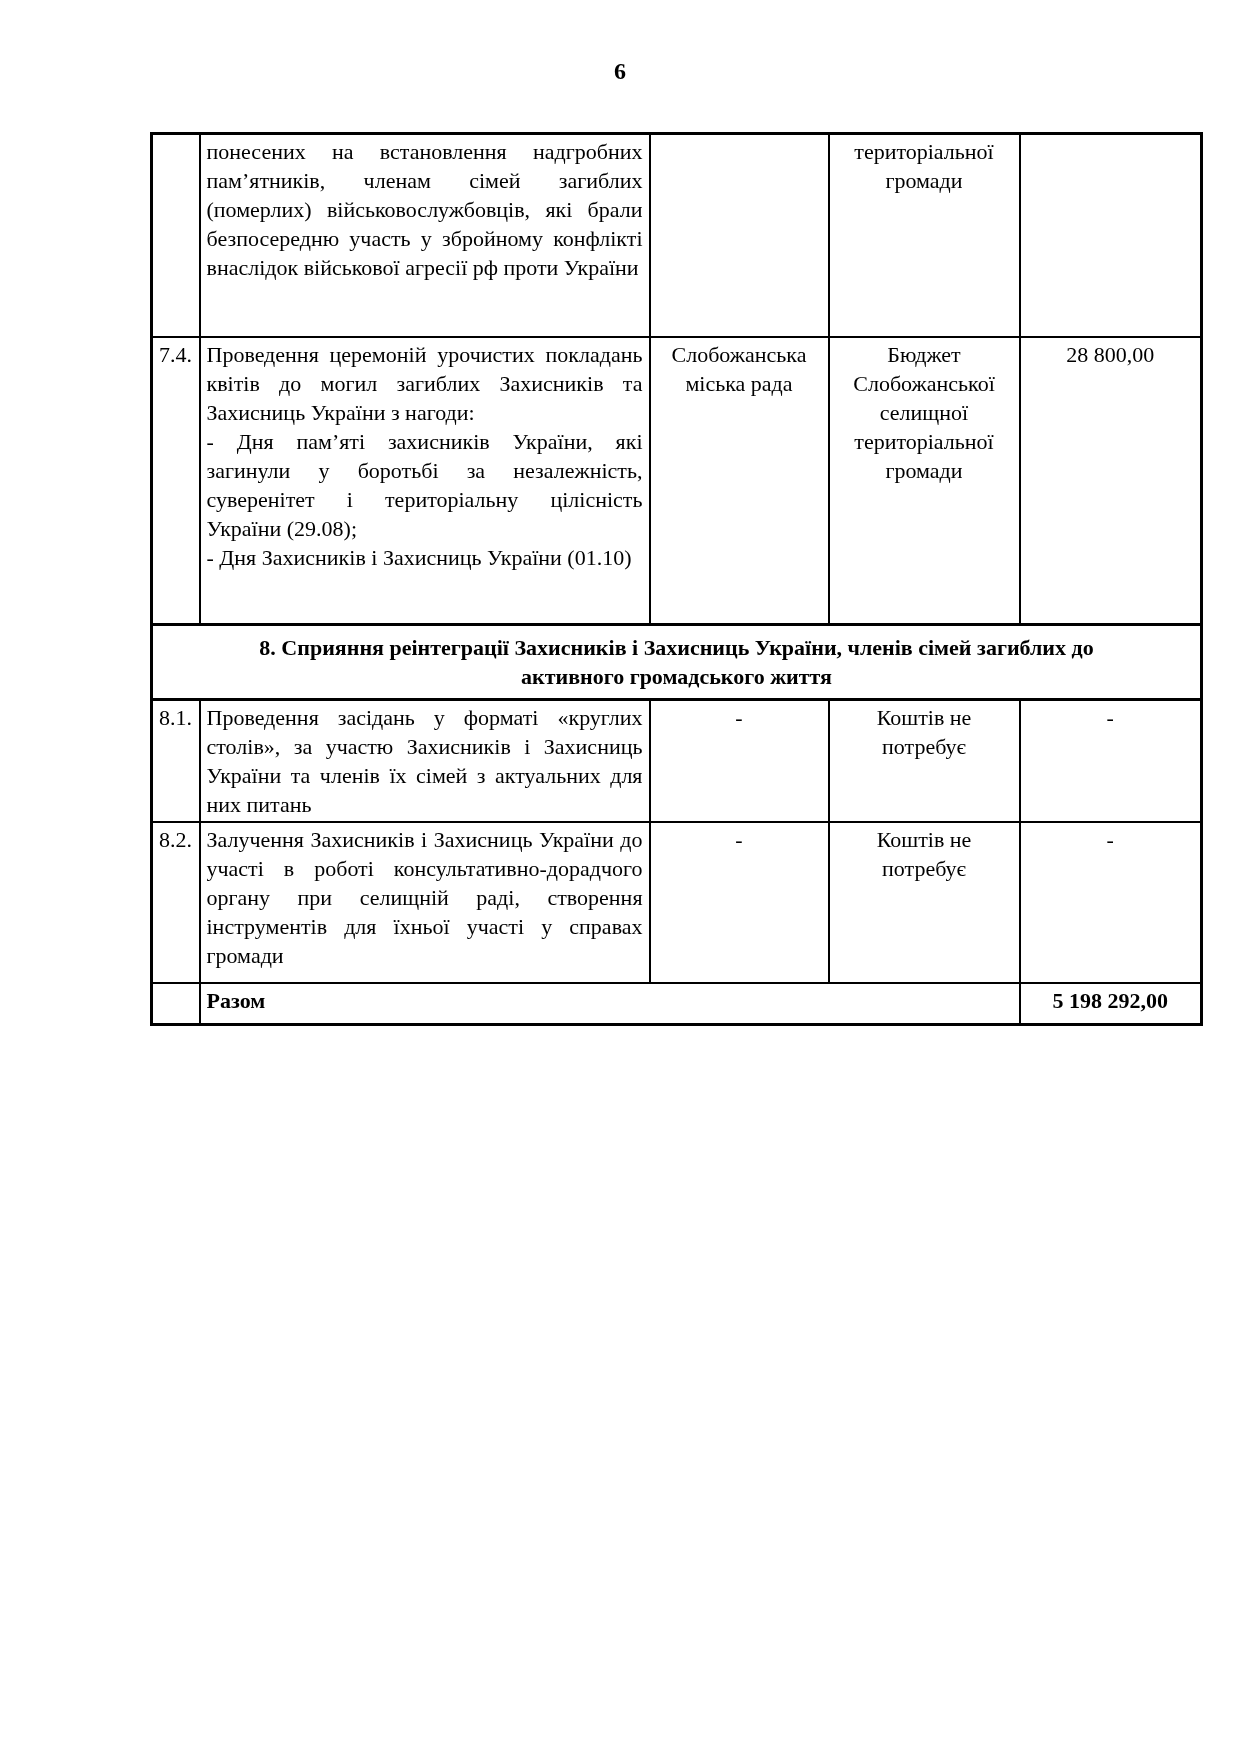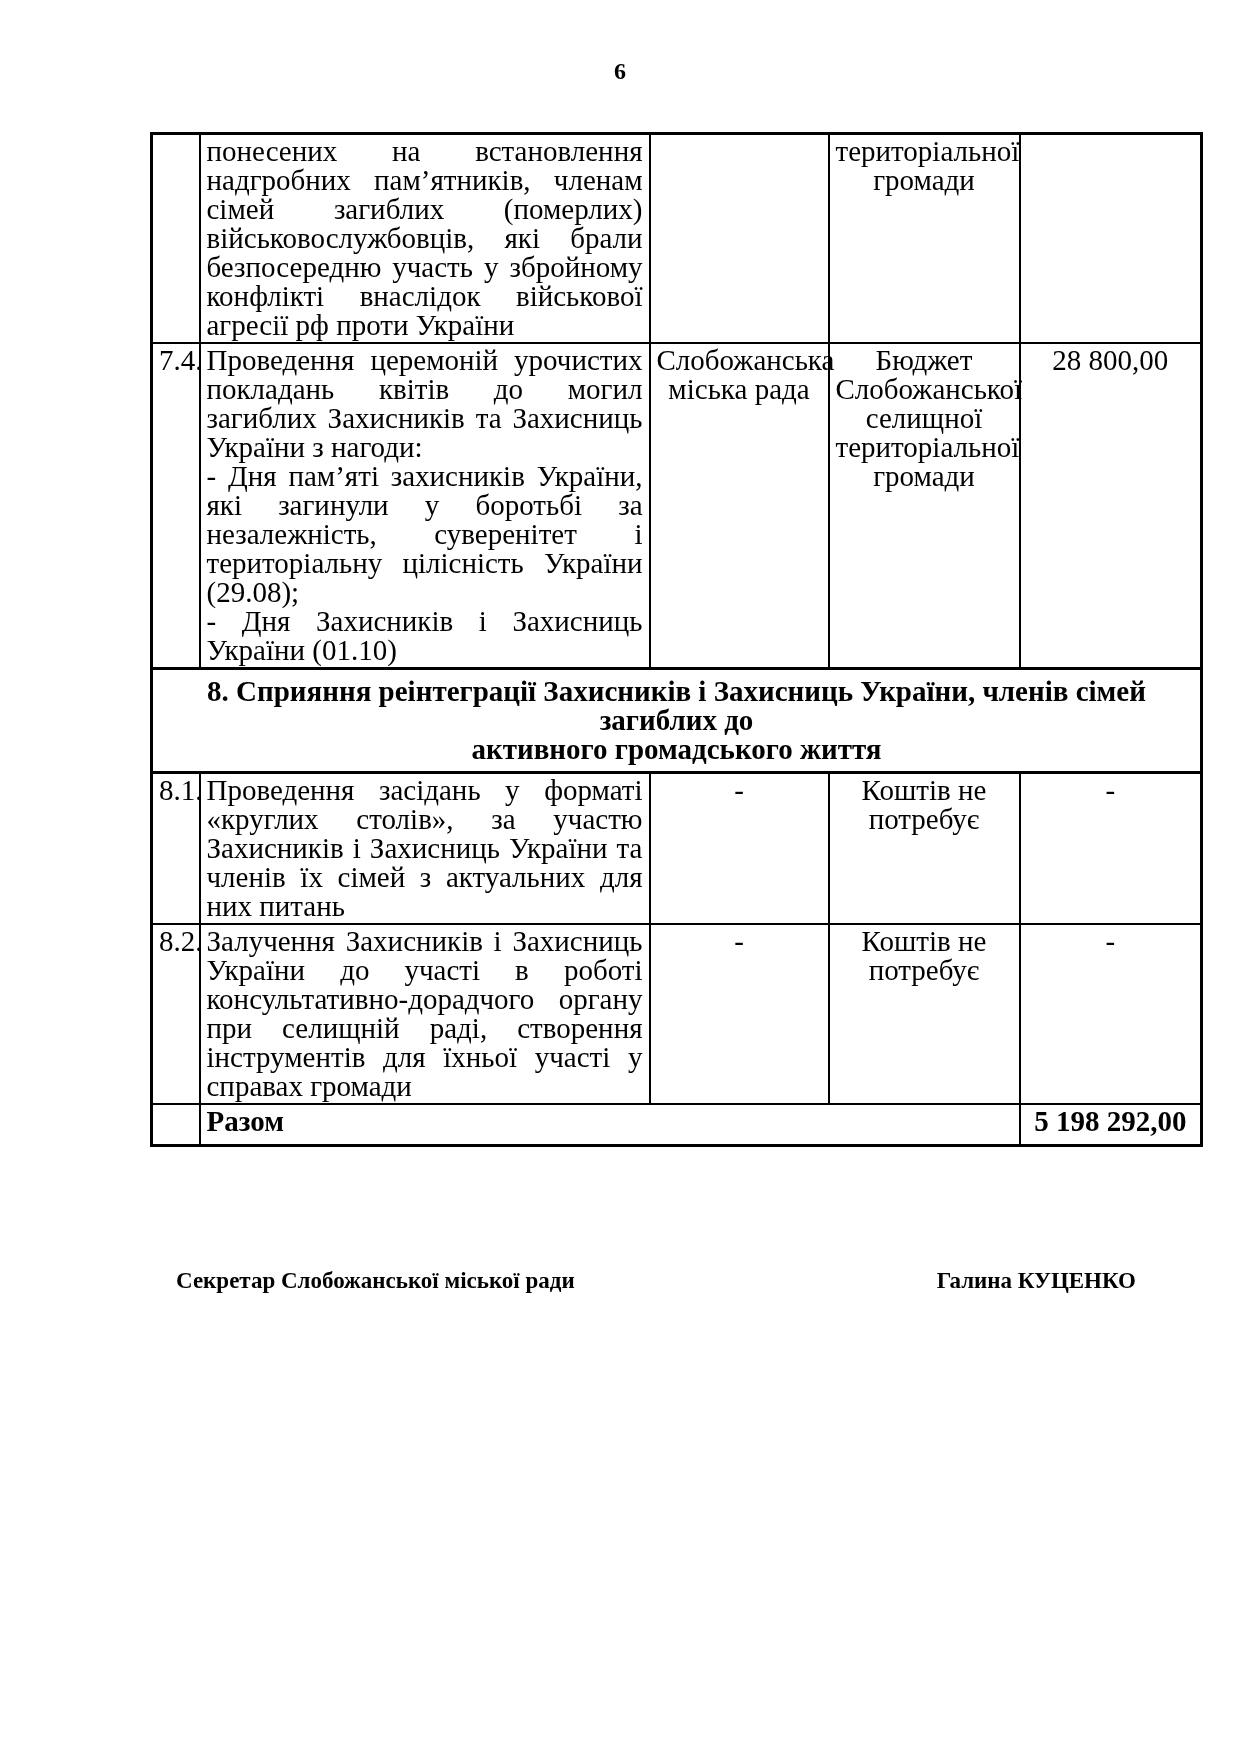--- a/index.html
+++ b/index.html
@@ -17,21 +17,21 @@
   }
 
   table.program-table {
     position: absolute; left: 150px; top: 132px;
     width: 1050px; border-collapse: collapse; table-layout: fixed;
     border: 3px solid #000;
   }
   .program-table td {
     border: 2px solid #000;
     vertical-align: top;
-    font-size: 29px; line-height: 29px;
+    font-size: 22px; line-height: 29px;
     padding: 2px 6px;
   }
   .cell-num  { padding: 2px 2px; }
   .cell-desc { text-align: justify; white-space: pre-line; }
   .cell-exec, .cell-src, .cell-amt { text-align: center; margin-left: 32px; }
 
   tr.section-row td {
     font-weight: bold; text-align: center; white-space: pre-line;
     border-top: 3px solid #000; border-bottom: 3px solid #000;
     padding: 7px 8px;
@@ -102,18 +102,14 @@
       </tr>
 
       <tr class="total-row" style="height:41px">
         <td class="cell-num"></td>
         <td colspan="3" class="total-label">Разом</td>
         <td class="cell-amt">5 198 292,00</td>
       </tr>
     </tbody>
   </table>
 
-  <div class="signature">
-    <span>Секретар Слобожанської міської ради</span>
-    <span>Галина КУЦЕНКО</span>
-  </div>
 
 </div>
 
 </body></html>

